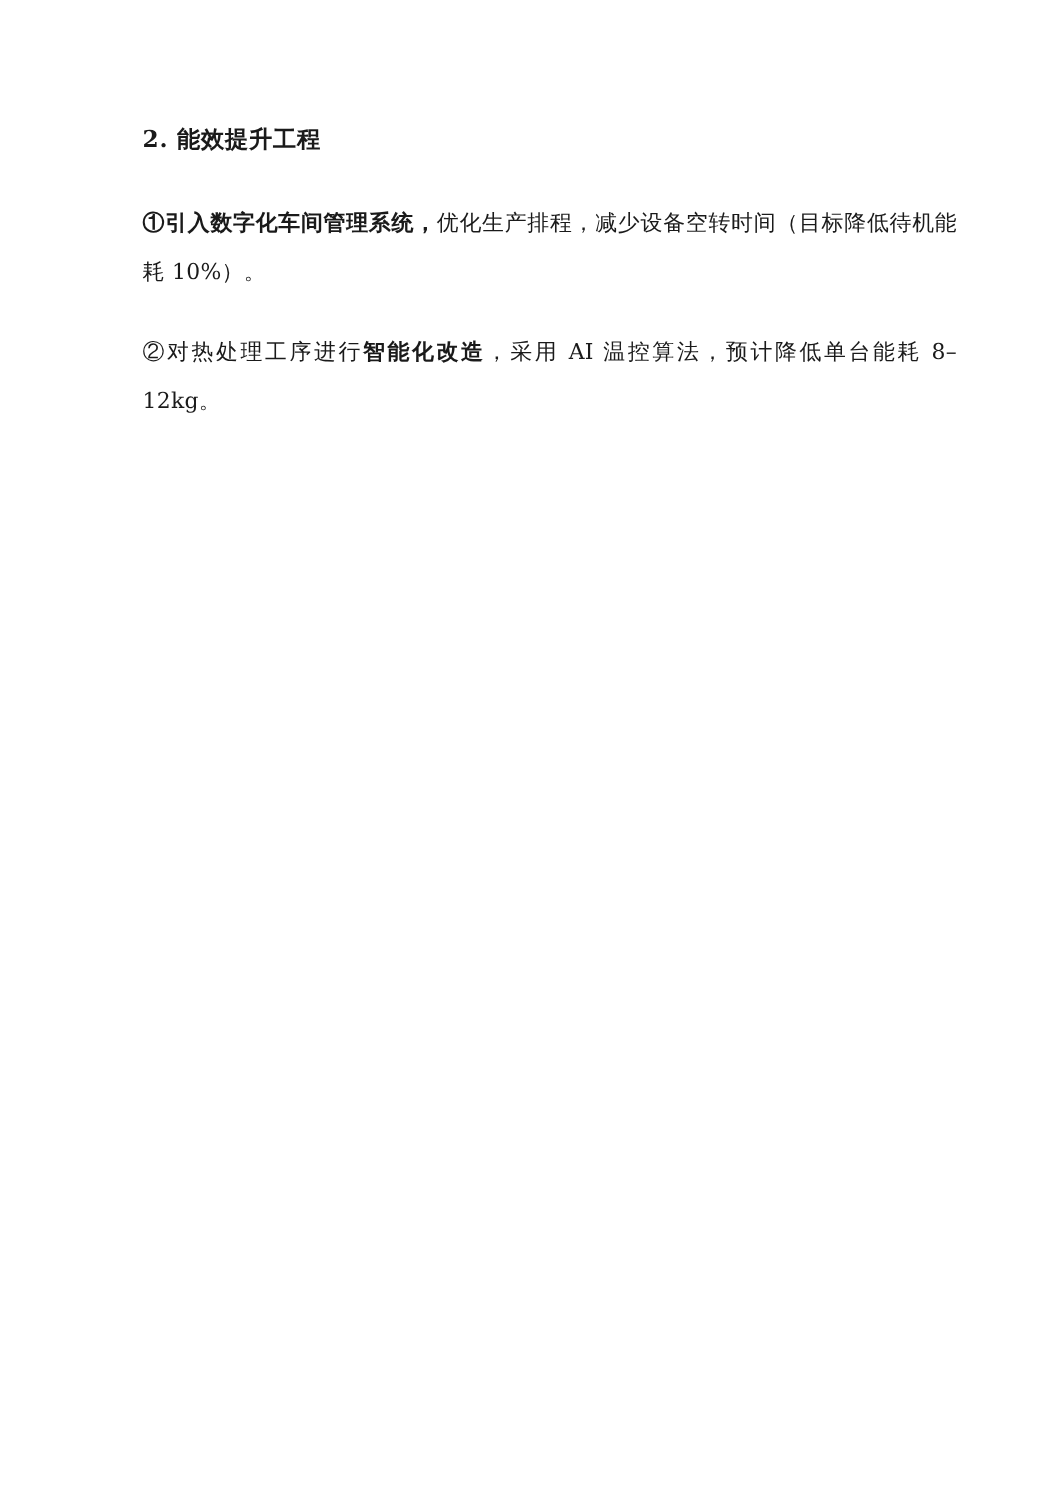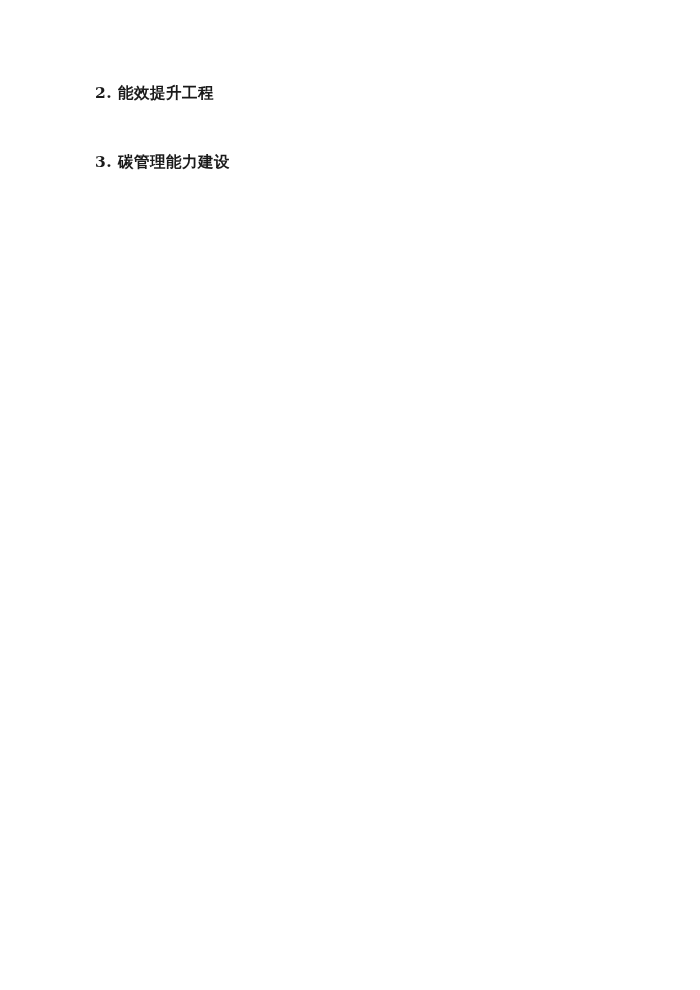--- a/index.html
+++ b/index.html
@@ -53,18 +53,19 @@
     text-indent: 0;
   }
 </style>
 </head>
 <body>
 
 <div class="page">
   <div id="doc-body">
       <div class="block">
         <div class="heading">2. 能效提升工程</div>
+        <p class="para indent"><span class="b">①引入数字化车间管理系统，</span><span>优化生产排程，减少设备空转时间（目标降低待机能耗 10%）。</span></p>
+        <p class="para indent"><span>②对热处理工序进行</span><span class="b">智能化改造</span><span>，采用 AI 温控算法，预计降低单台能耗 8–12kg。</span></p>
       </div>
       <div class="block">
-        <div class="heading spaced-top">3. 碳管理能力建设</div>
       </div>
     </div>
 </div>
 
 </body></html>

